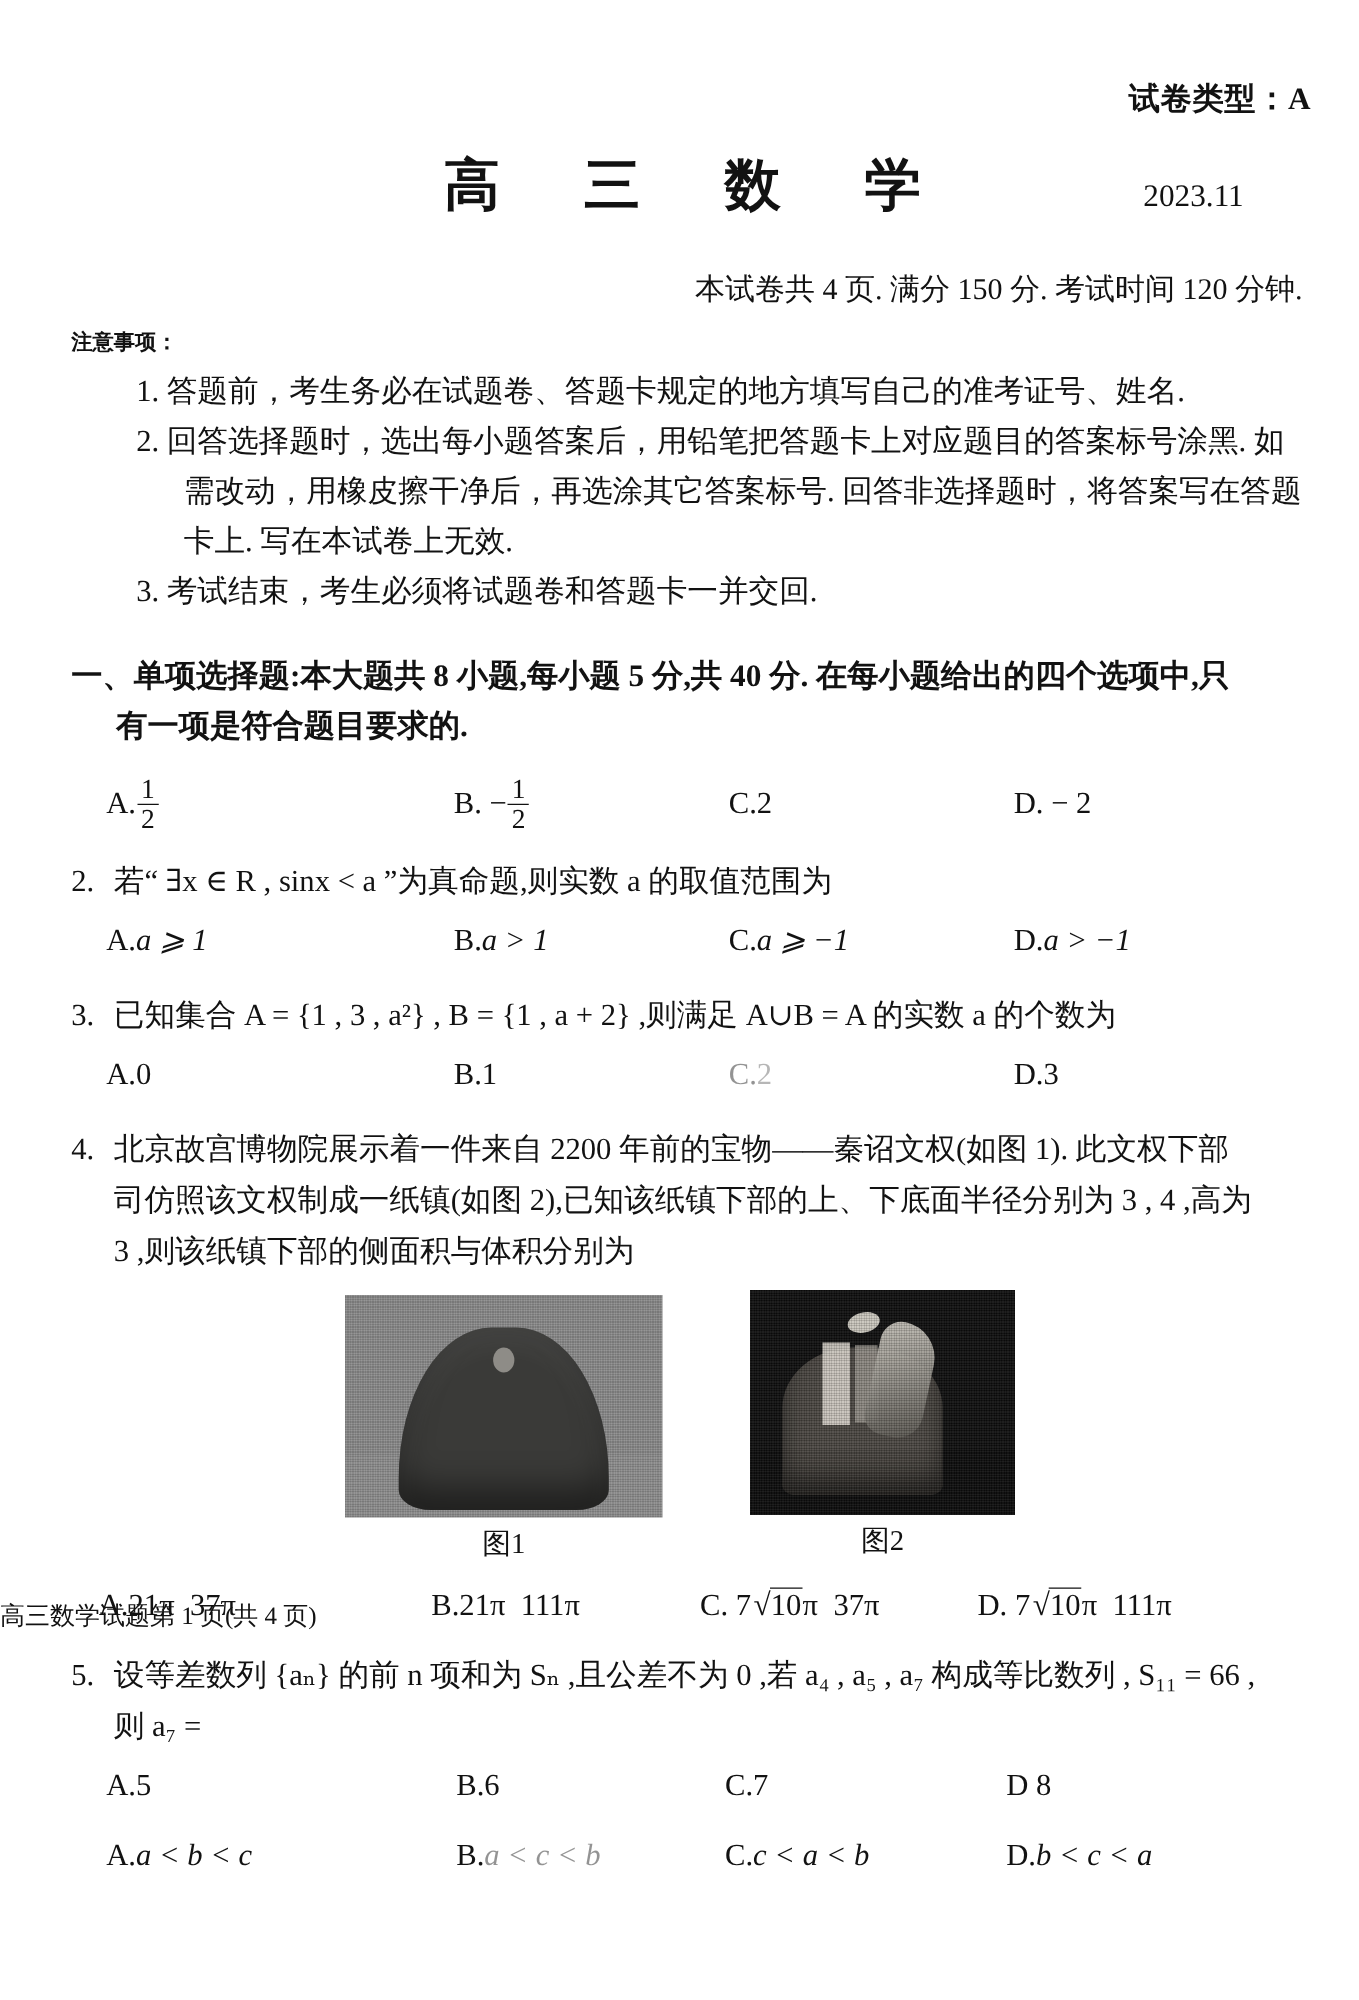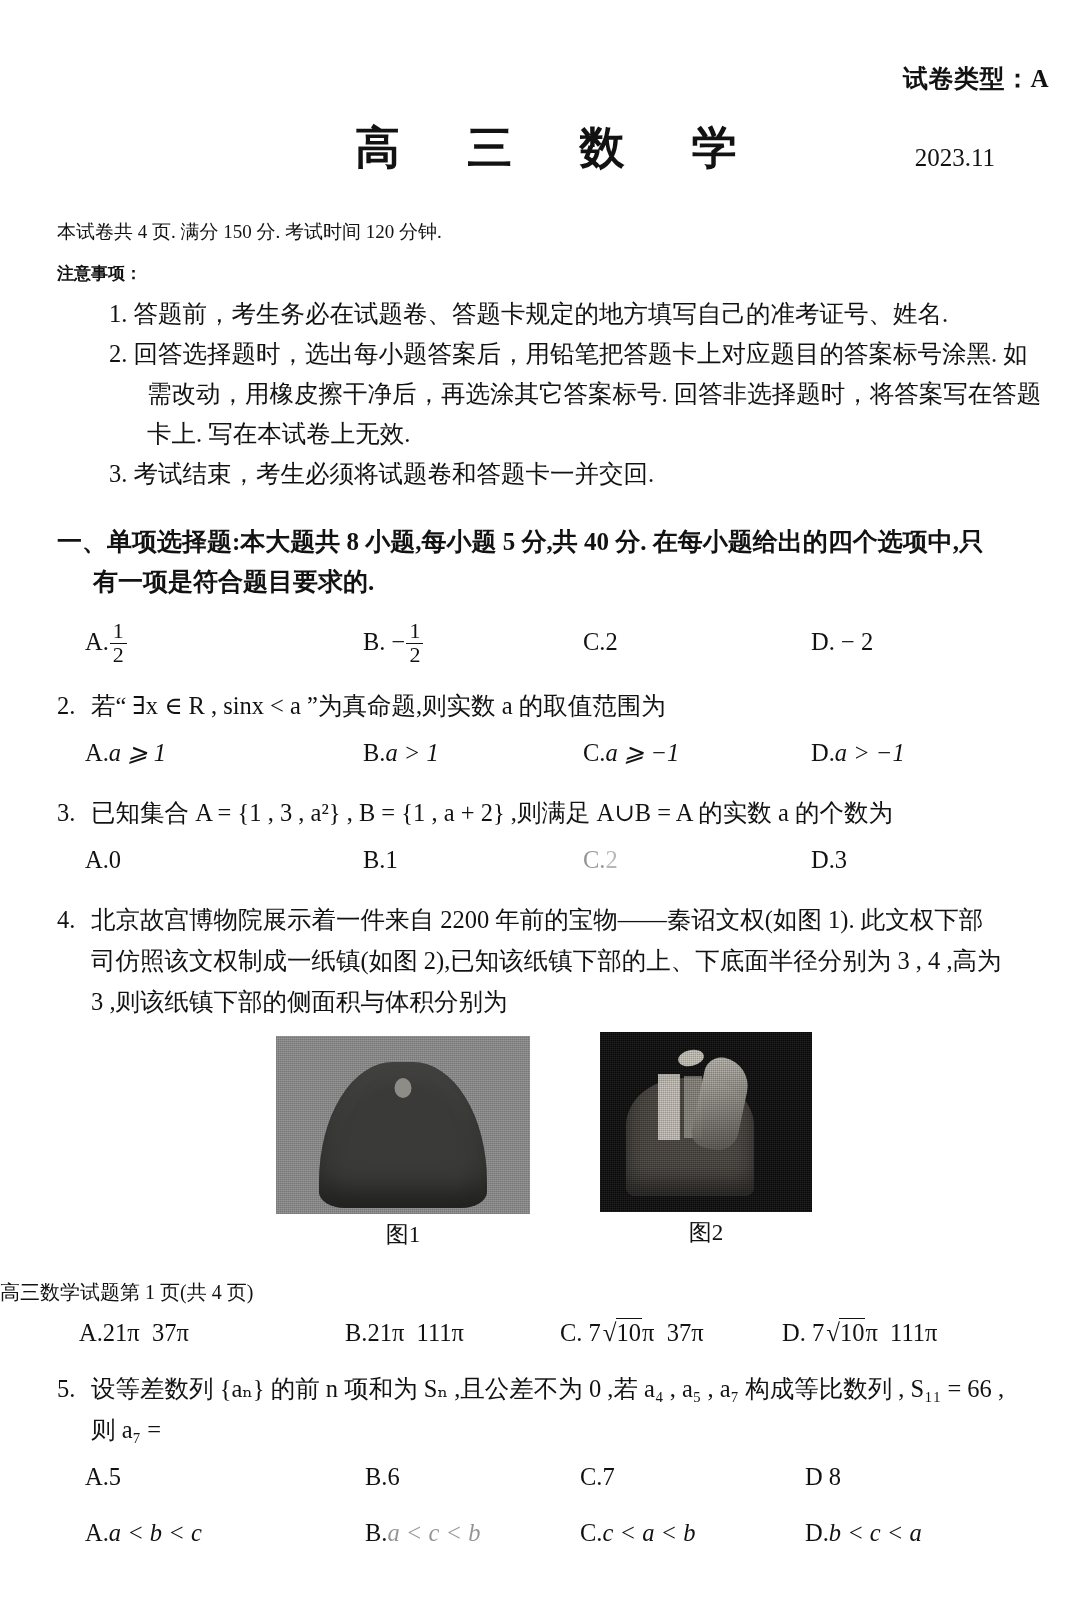--- a/index.html
+++ b/index.html
@@ -58,23 +58,24 @@
   }
 
   
   .content {
     position: absolute;
     top: 212px;
     left: 57px;
     width: 985px;
   }
   .line {
-    font-size: 19px;
+    font-size: 24px;
     line-height: 40px;
     white-space: nowrap;
+    text-align: right;
   }
   .notice-head {
     font-size: 17px;
     font-weight: bold;
     line-height: 40px;
     margin-top: 2px;
   }
   .notice-item {
     font-size: 24.5px;
     line-height: 40px;
@@ -134,21 +135,21 @@
   .opts.set-a .op.o2 { width: 220px; }
   .opts.set-a .op.o3 { width: 228px; }
 
   .opts.set-b .op.o1 { width: 280px; }
   .opts.set-b .op.o2 { width: 215px; }
   .opts.set-b .op.o3 { width: 225px; }
 
   .opts.set-q4 { padding-left: 22px; }
   .opts.set-q4 .op.o1 { width: 266px; }
   .opts.set-q4 .op.o2 { width: 215px; }
-  .opts.set-q4 .op.o3 { width: 222px; margin-top: 48px; }
+  .opts.set-q4 .op.o3 { width: 222px; }
 
   
   .mi { font-style: italic; font-family: "Liberation Serif", serif; }
   .mb { font-style: italic; font-weight: bold; font-family: "Liberation Serif", serif; }
   .op-sym { padding: 0 2px; }
 
   
   .frac {
     display: inline-block;
     vertical-align: -0.52em;

